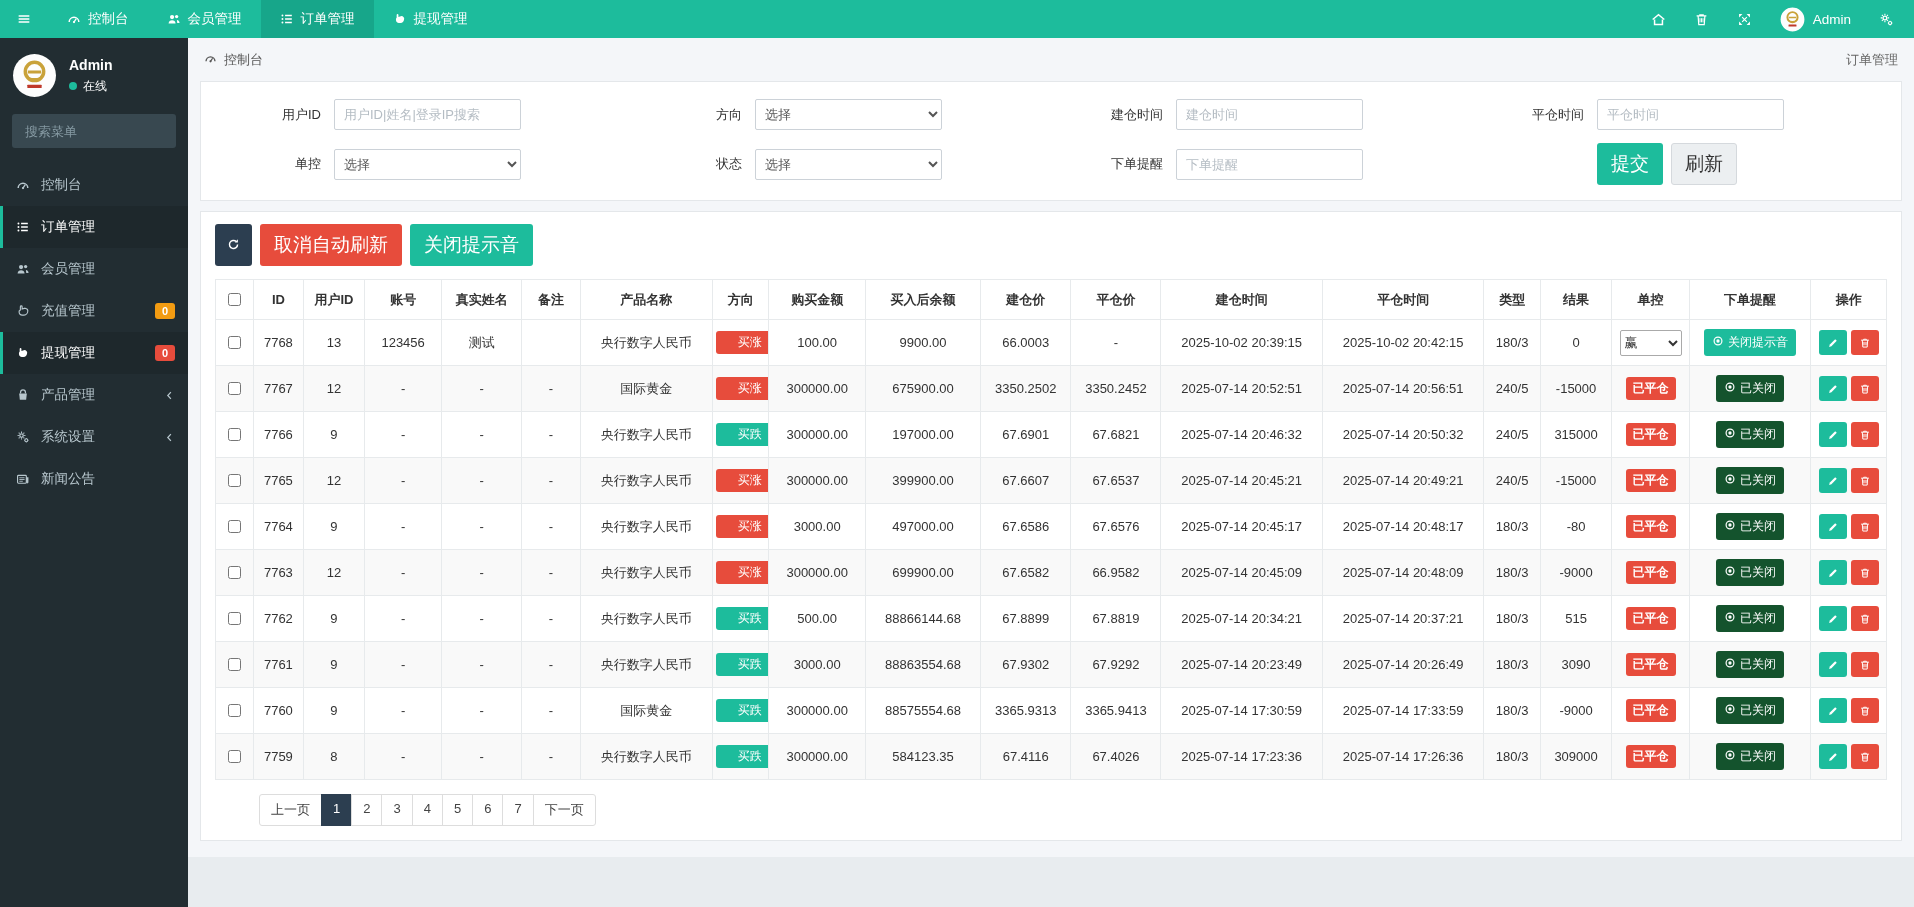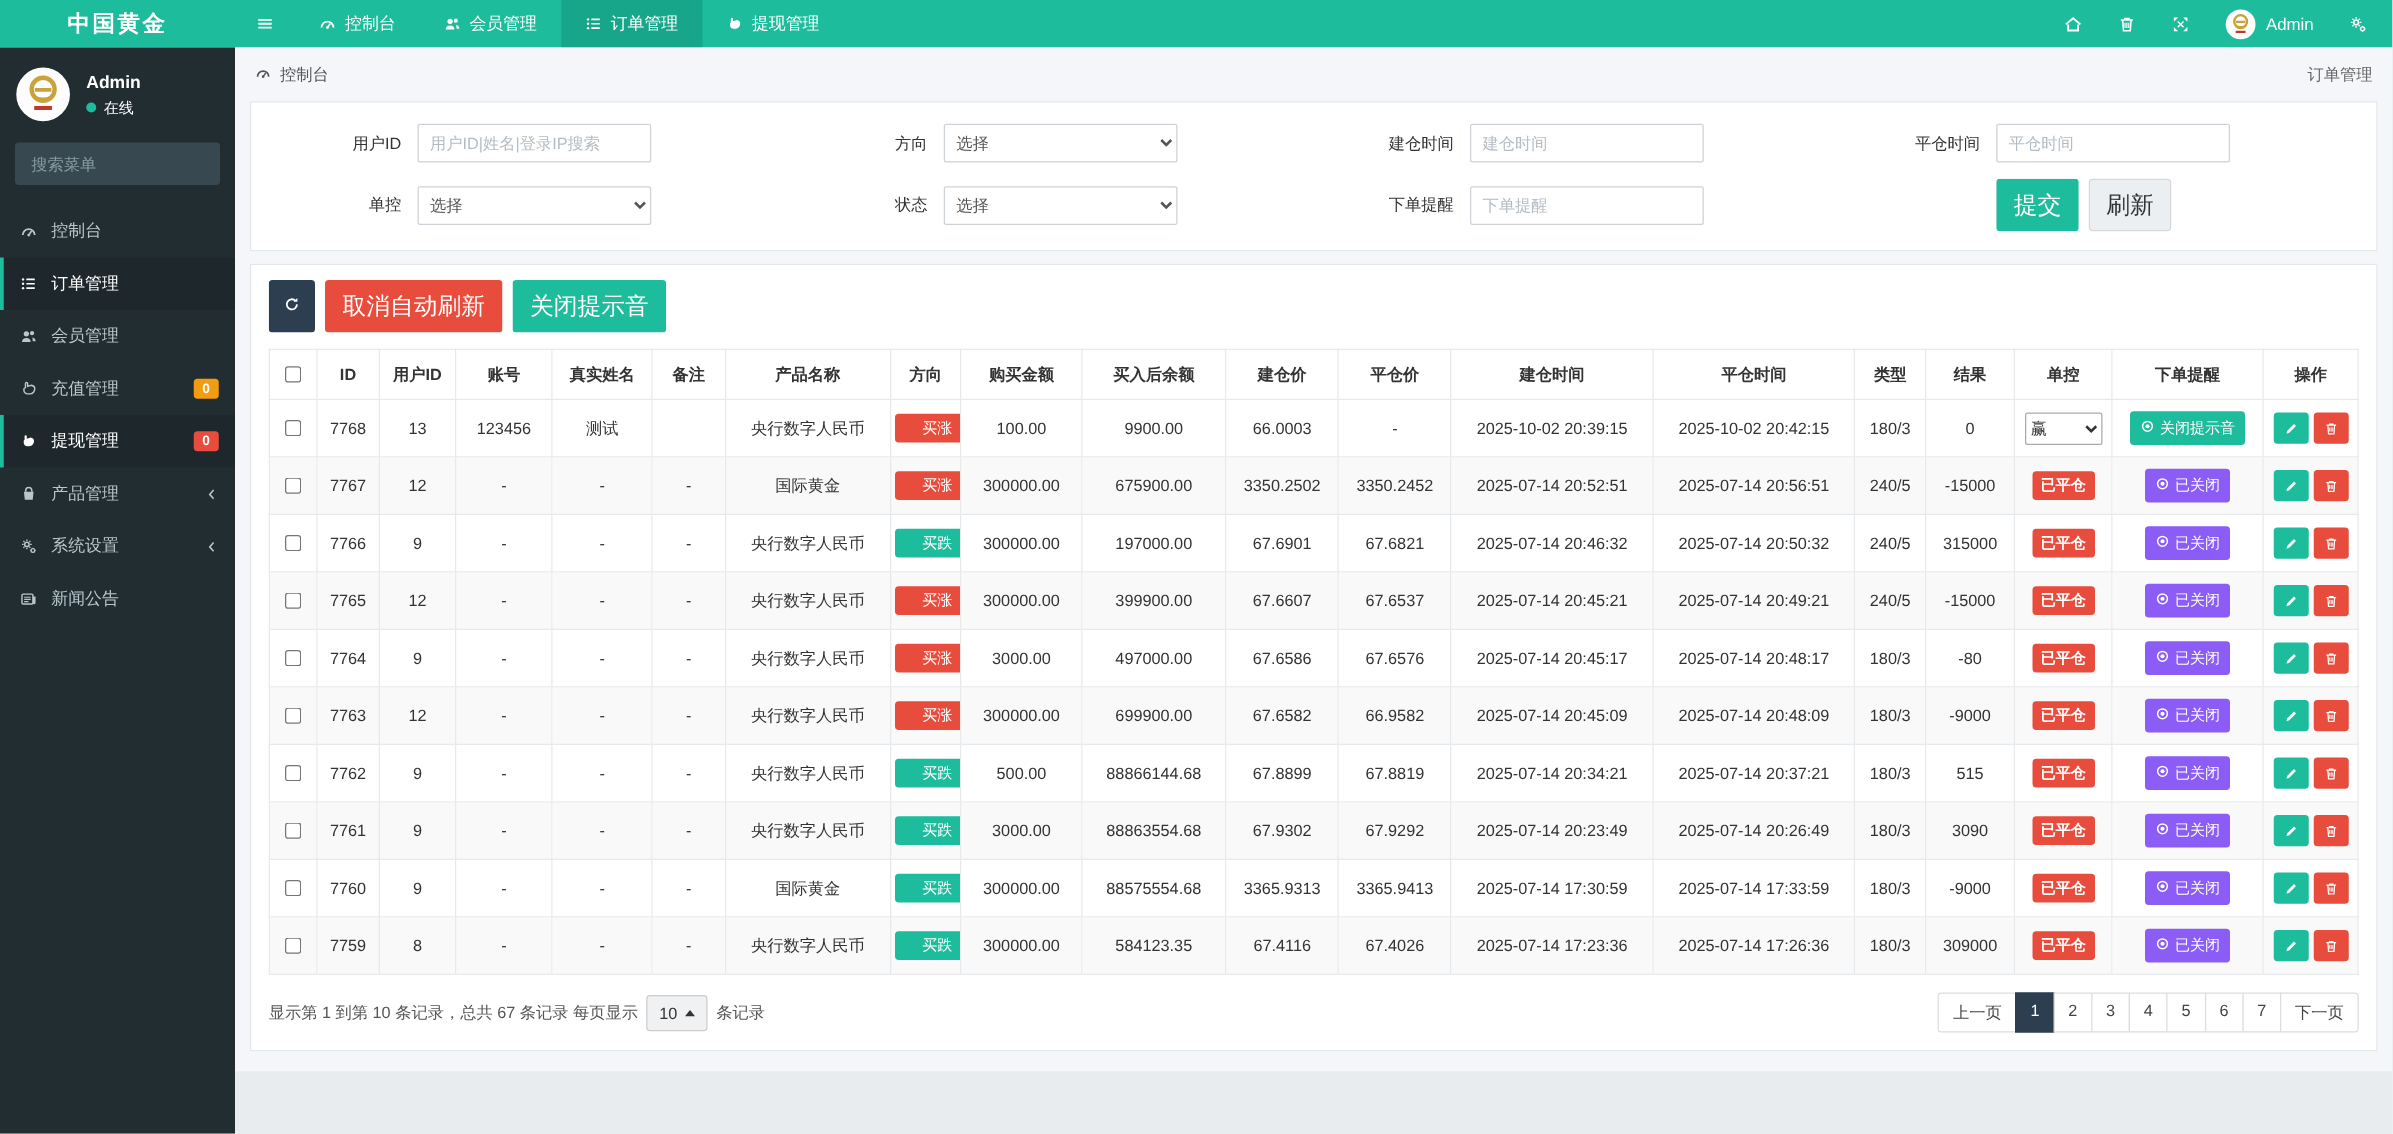--- a/index.html
+++ b/index.html
@@ -92,21 +92,21 @@
 
   .dir { display:inline-block; padding:3px 22px; border-radius:3px; color:#fff; font-size:12px; }
   .dir.up { background:#e74c3c; }
   .dir.down { background:#1dbc9c; }
   .badge-closed { display:inline-block; padding:3px 7px; border-radius:3px; color:#fff;
     font-size:12px; font-weight:bold; background:#e74c3c; }
   .ctl-select { width:62px; height:26px; font-size:13px; color:#333; border:1px solid #aaa; border-radius:2px; background:#fff; }
   .remind { display:inline-flex; align-items:center; gap:4px; background:#1dbc9c; color:#fff;
     font-size:12px; border:none; border-radius:3px; padding:5px 8px; cursor:pointer; }
   .remind .ico svg { width:12px; height:12px; }
-  .remind.off { background:#8b5cf6; }
+  .remind.off { background:#14532d; }
   .act { width:28px; height:25px; border:none; border-radius:3px; color:#fff; cursor:pointer;
     display:inline-flex; align-items:center; justify-content:center; margin:0 2px; }
   .act svg { width:12px; height:12px; }
   .act.teal { background:#1dbc9c; }
   .act.red { background:#e74c3c; }
 
   
   .table-footer { display:flex; justify-content:space-between; align-items:center; margin-top:14px; }
   .summary { font-size:13px; color:#555; display:flex; align-items:center; gap:7px; }
   .pgsize-btn { display:inline-flex; align-items:center; gap:6px; background:#f0f1f2; border:1px solid #ccc;
@@ -117,21 +117,20 @@
   .page-link { min-width:30px; text-align:center; padding:6px 11px; font-size:13px; color:#444;
     background:#fff; border:1px solid #ddd; margin-left:-1px; cursor:pointer; }
   .page-link:first-child { border-radius:3px 0 0 3px; margin-left:0; }
   .page-link:last-child { border-radius:0 3px 3px 0; }
   .page-link.active { background:#2c3e50; border-color:#2c3e50; color:#fff; }
 </style>
 </head>
 <body>
 
 <div class="topbar">
-  <div class="brand">中国黄金</div>
   <div class="hamburger">
     <span class="ico">
         <svg viewBox="0 0 16 16">
           <path d="M2.5 4.5h11M2.5 8h11M2.5 11.5h11" stroke="currentColor" stroke-width="1.7" stroke-linecap="round" fill="none"></path>
         </svg>
       </span>
   </div>
   <div class="top-nav">
       <div class="nav-item">
         <span class="ico">
@@ -771,28 +770,20 @@
                     <svg viewBox="0 0 16 16">
                       <path d="M2.8 4.2h10.4M6.2 4.2V3h3.6v1.2M4.4 4.2l.7 9.2h5.8l.7-9.2" fill="none" stroke="currentColor" stroke-width="1.3"></path>
                       <path d="M6.4 6.6v4.4M8 6.6v4.4M9.6 6.6v4.4" stroke="currentColor" stroke-width="1"></path>
                     </svg>
                   </button></td>
               </tr>
             </tbody>
         </table>
 
         <div class="table-footer">
-          <div class="summary">
-            <span>显示第 1 到第 10 条记录，总共 67 条记录 每页显示</span>
-            <span class="pgsize-btn">
-              <span>10</span>
-              <span class="caret-up"></span>
-            </span>
-            <span>条记录</span>
-          </div>
           <div class="pagination">
               <span class="page-link">上一页</span>
               <span class="page-link active">1</span>
               <span class="page-link">2</span>
               <span class="page-link">3</span>
               <span class="page-link">4</span>
               <span class="page-link">5</span>
               <span class="page-link">6</span>
               <span class="page-link">7</span>
               <span class="page-link">下一页</span>

